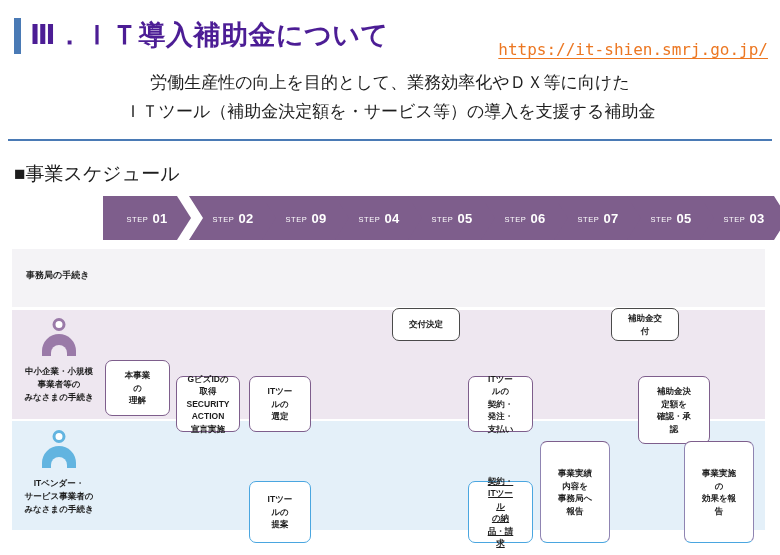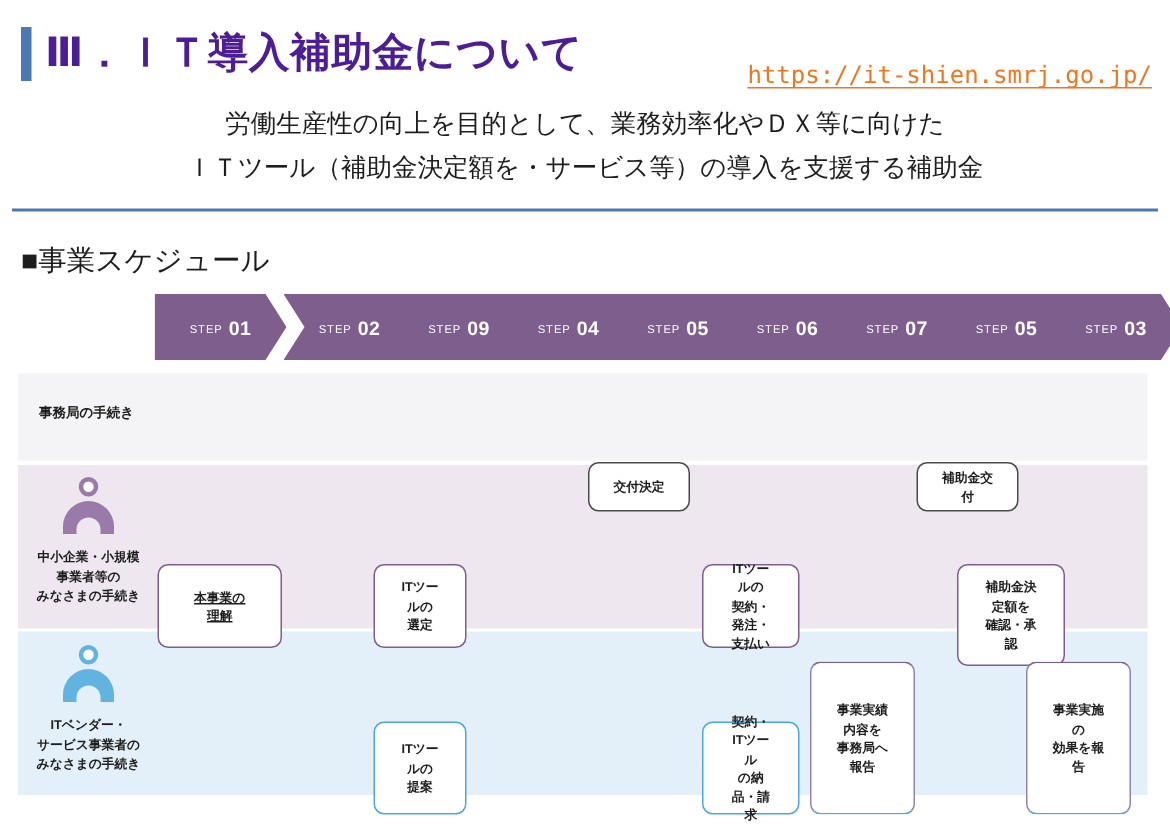--- a/index.html
+++ b/index.html
@@ -189,27 +189,35 @@
   </div>
   <div class="band-label vendor">
     <div>ITベンダー・</div>
     <div>サービス事業者の</div>
     <div>みなさまの手続き</div>
   </div>
 
   <div class="bx grey" style="left:392px;top:262px;width:68px;height:33px;">交付決定</div>
   <div class="bx grey" style="left:611px;top:262px;width:68px;height:33px;">補助金交付</div>
 
-  <div class="bx purple" style="left:105px;top:330px;width:83px;height:56px;text-decoration:underline;">
+  <div class="bx purple" style="left:105px;top:314px;width:65px;height:56px;">
     <div>
       <div>本事業の</div>
       <div>理解</div>
     </div>
   </div>
 
+  <div class="bx purple" style="left:176px;top:330px;width:64px;height:56px;">
+    <div>
+      <div>GビズIDの取得</div>
+      <div>SECURITY</div>
+      <div>ACTION</div>
+      <div>宣言実施</div>
+    </div>
+  </div>
 
   <div class="bx purple" style="left:249px;top:330px;width:62px;height:56px;">
     <div>
       <div>ITツールの</div>
       <div>選定</div>
     </div>
   </div>
 
 
   <div class="bx purple" style="left:468px;top:330px;width:65px;height:56px;">
@@ -241,20 +249,20 @@
     </div>
   </div>
 
   <div class="bx blue" style="left:249px;top:435px;width:62px;height:62px;">
     <div>
       <div>ITツールの</div>
       <div>提案</div>
     </div>
   </div>
 
-  <div class="bx blue" style="left:468px;top:435px;width:65px;height:62px;">
+  <div class="bx blue" style="left:468px;top:435px;width:65px;height:62px;text-decoration:underline;">
     <div>
       <div>契約・ITツール</div>
       <div>の納品・請求</div>
     </div>
   </div>
 
 </div>
 
 </body></html>

